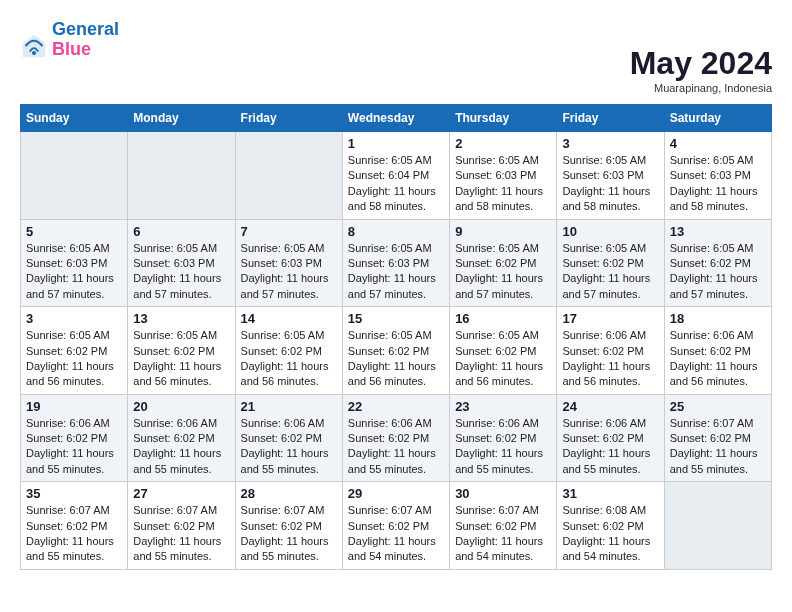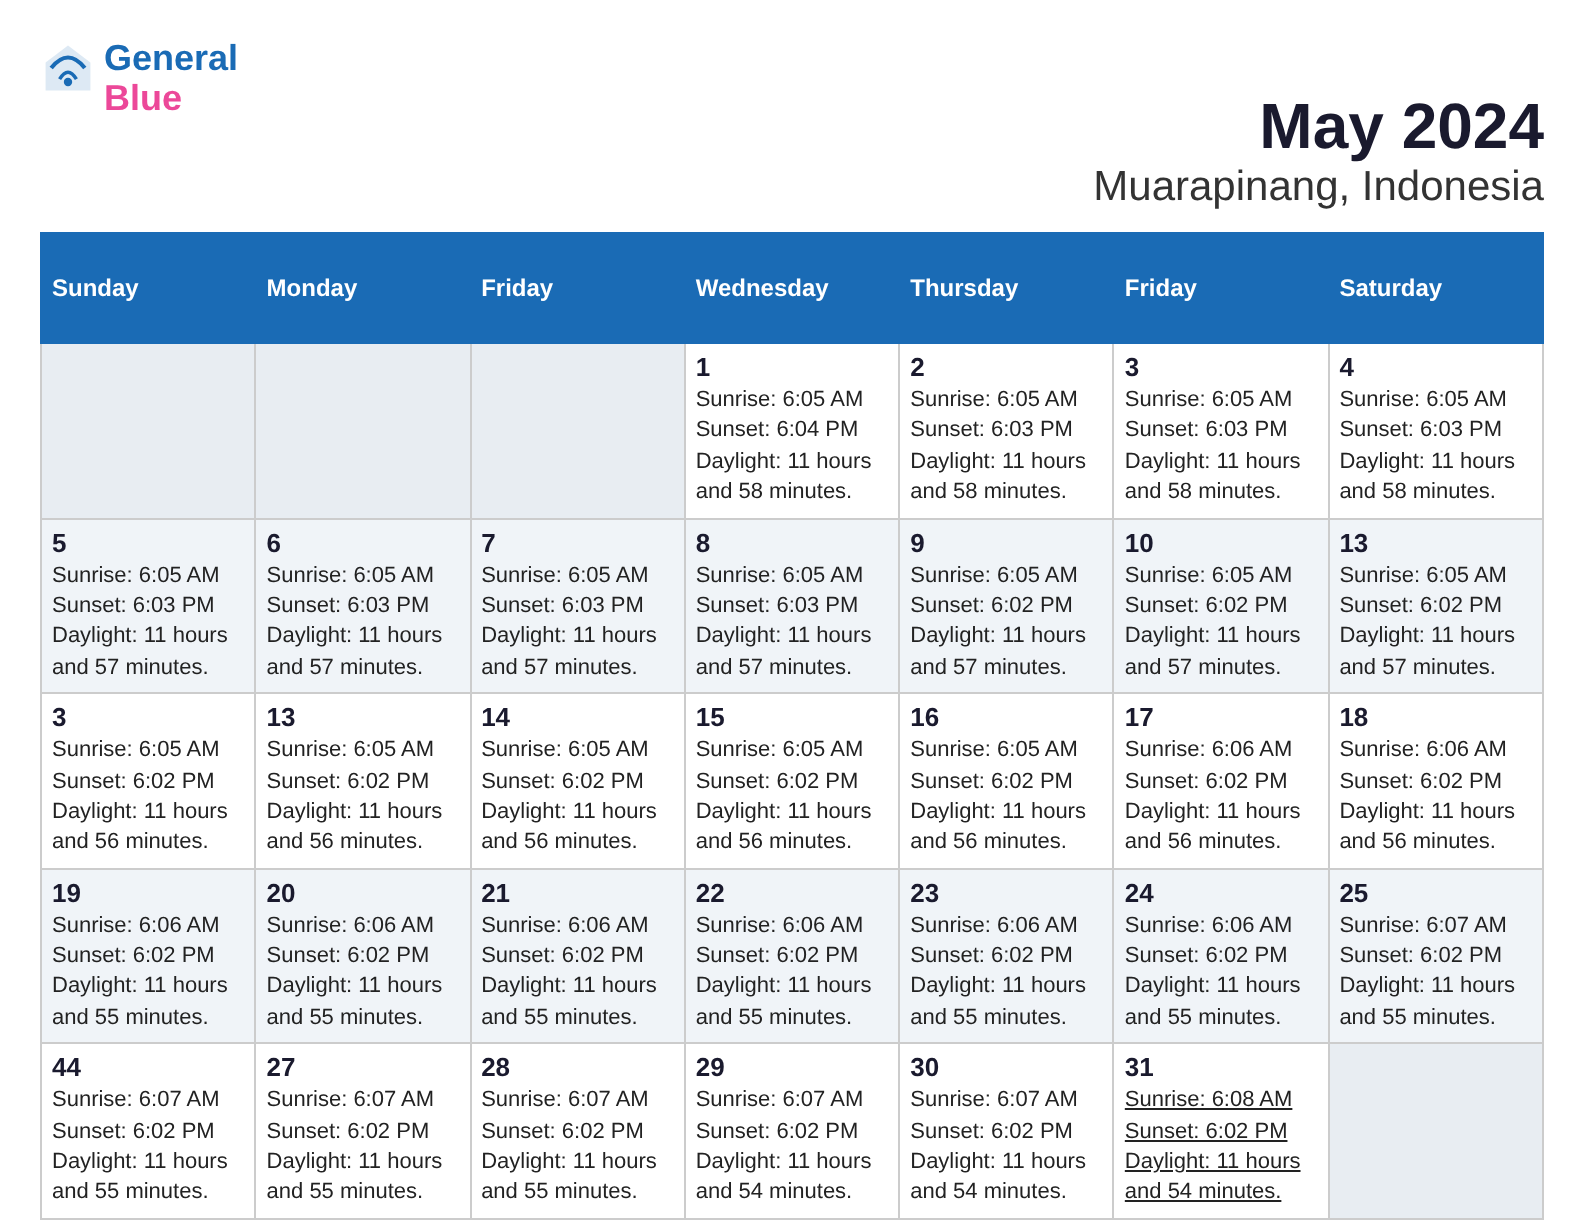--- a/index.html
+++ b/index.html
@@ -11,21 +11,21 @@
       padding: 20px;
     }
     .header-area {
       display: flex;
       justify-content: space-between;
       align-items: flex-start;
       margin-bottom: 10px;
     }
     .logo {
       display: flex;
-      align-items: flex-start;
+      align-items: flex-end;
       gap: 4px;
     }
     .logo-text {
       font-size: 18px;
       font-weight: bold;
       color: #1a1a2e;
       line-height: 1.1;
     }
     .logo-text span {
       color: #1a6bb5;
@@ -37,33 +37,33 @@
     .title-area {
       text-align: right;
     }
     .month-year {
       font-size: 32px;
       font-weight: bold;
       color: #1a1a2e;
       margin-top: 25px;
     }
     .location {
-      font-size: 21px;
+      font-size: 11px;
       color: #333;
     }
     table {
       width: 100%;
       border-collapse: collapse;
       font-size: 10.5px;
     }
     thead tr th {
       background-color: #1a6bb5;
       color: white;
       text-align: left;
-      padding: 20px 5px;
+      padding: 6px 5px;
       font-size: 12px;
       font-weight: bold;
       border: 1px solid #1a6bb5;
     }
     tbody tr td {
       border: 1px solid #ccc;
       vertical-align: top;
       padding: 4px 5px;
       min-height: 80px;
       width: calc(100% / 7);
@@ -308,21 +308,21 @@
         <td>
           <span class="day-num">25</span>
           <div class="day-info" style="white-space: pre-line;">Sunrise: 6:07 AM
 Sunset: 6:02 PM
 Daylight: 11 hours
 and 55 minutes.</div>
         </td>
       </tr>
       <tr>
         <td>
-          <span class="day-num">44</span>
+          <span class="day-num">35</span>
           <div class="day-info" style="white-space: pre-line;">Sunrise: 6:07 AM
 Sunset: 6:02 PM
 Daylight: 11 hours
 and 55 minutes.</div>
         </td>
         <td>
           <span class="day-num">27</span>
           <div class="day-info" style="white-space: pre-line;">Sunrise: 6:07 AM
 Sunset: 6:02 PM
 Daylight: 11 hours
@@ -344,21 +344,21 @@
         </td>
         <td>
           <span class="day-num">30</span>
           <div class="day-info" style="white-space: pre-line;">Sunrise: 6:07 AM
 Sunset: 6:02 PM
 Daylight: 11 hours
 and 54 minutes.</div>
         </td>
         <td>
           <span class="day-num">31</span>
-          <div class="day-info" style="white-space: pre-line; text-decoration: underline;">Sunrise: 6:08 AM
+          <div class="day-info" style="white-space: pre-line;">Sunrise: 6:08 AM
 Sunset: 6:02 PM
 Daylight: 11 hours
 and 54 minutes.</div>
         </td>
         <td class="empty-cell"></td>
       </tr>
     </tbody>
 </table>
 
 </body></html>

